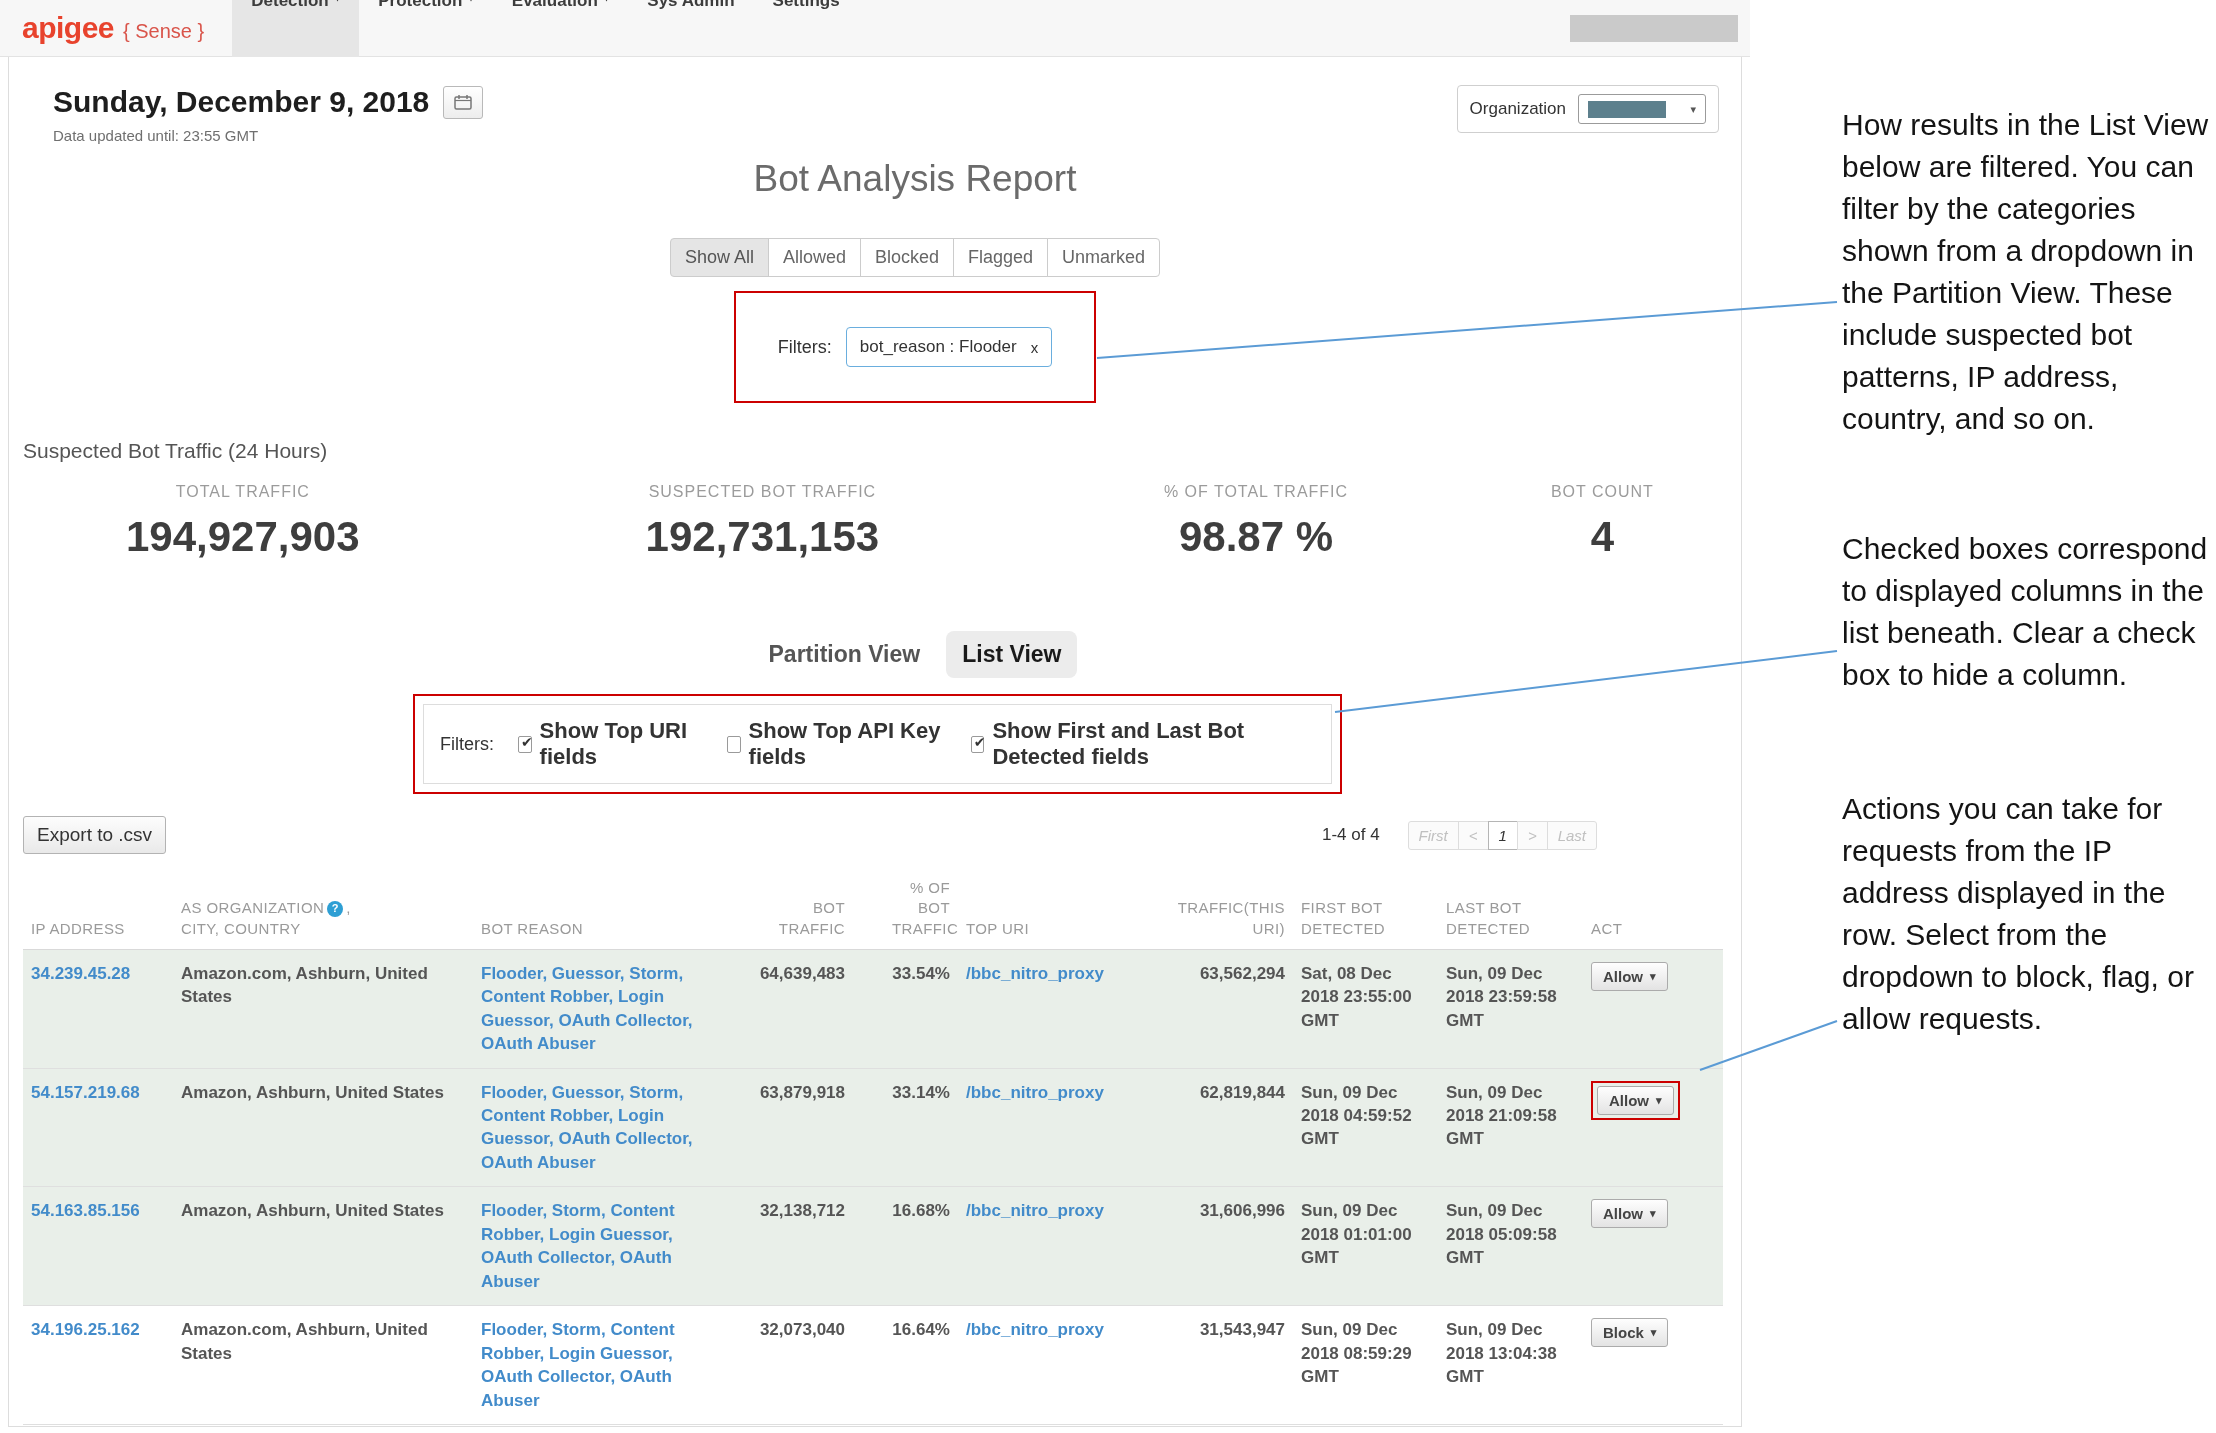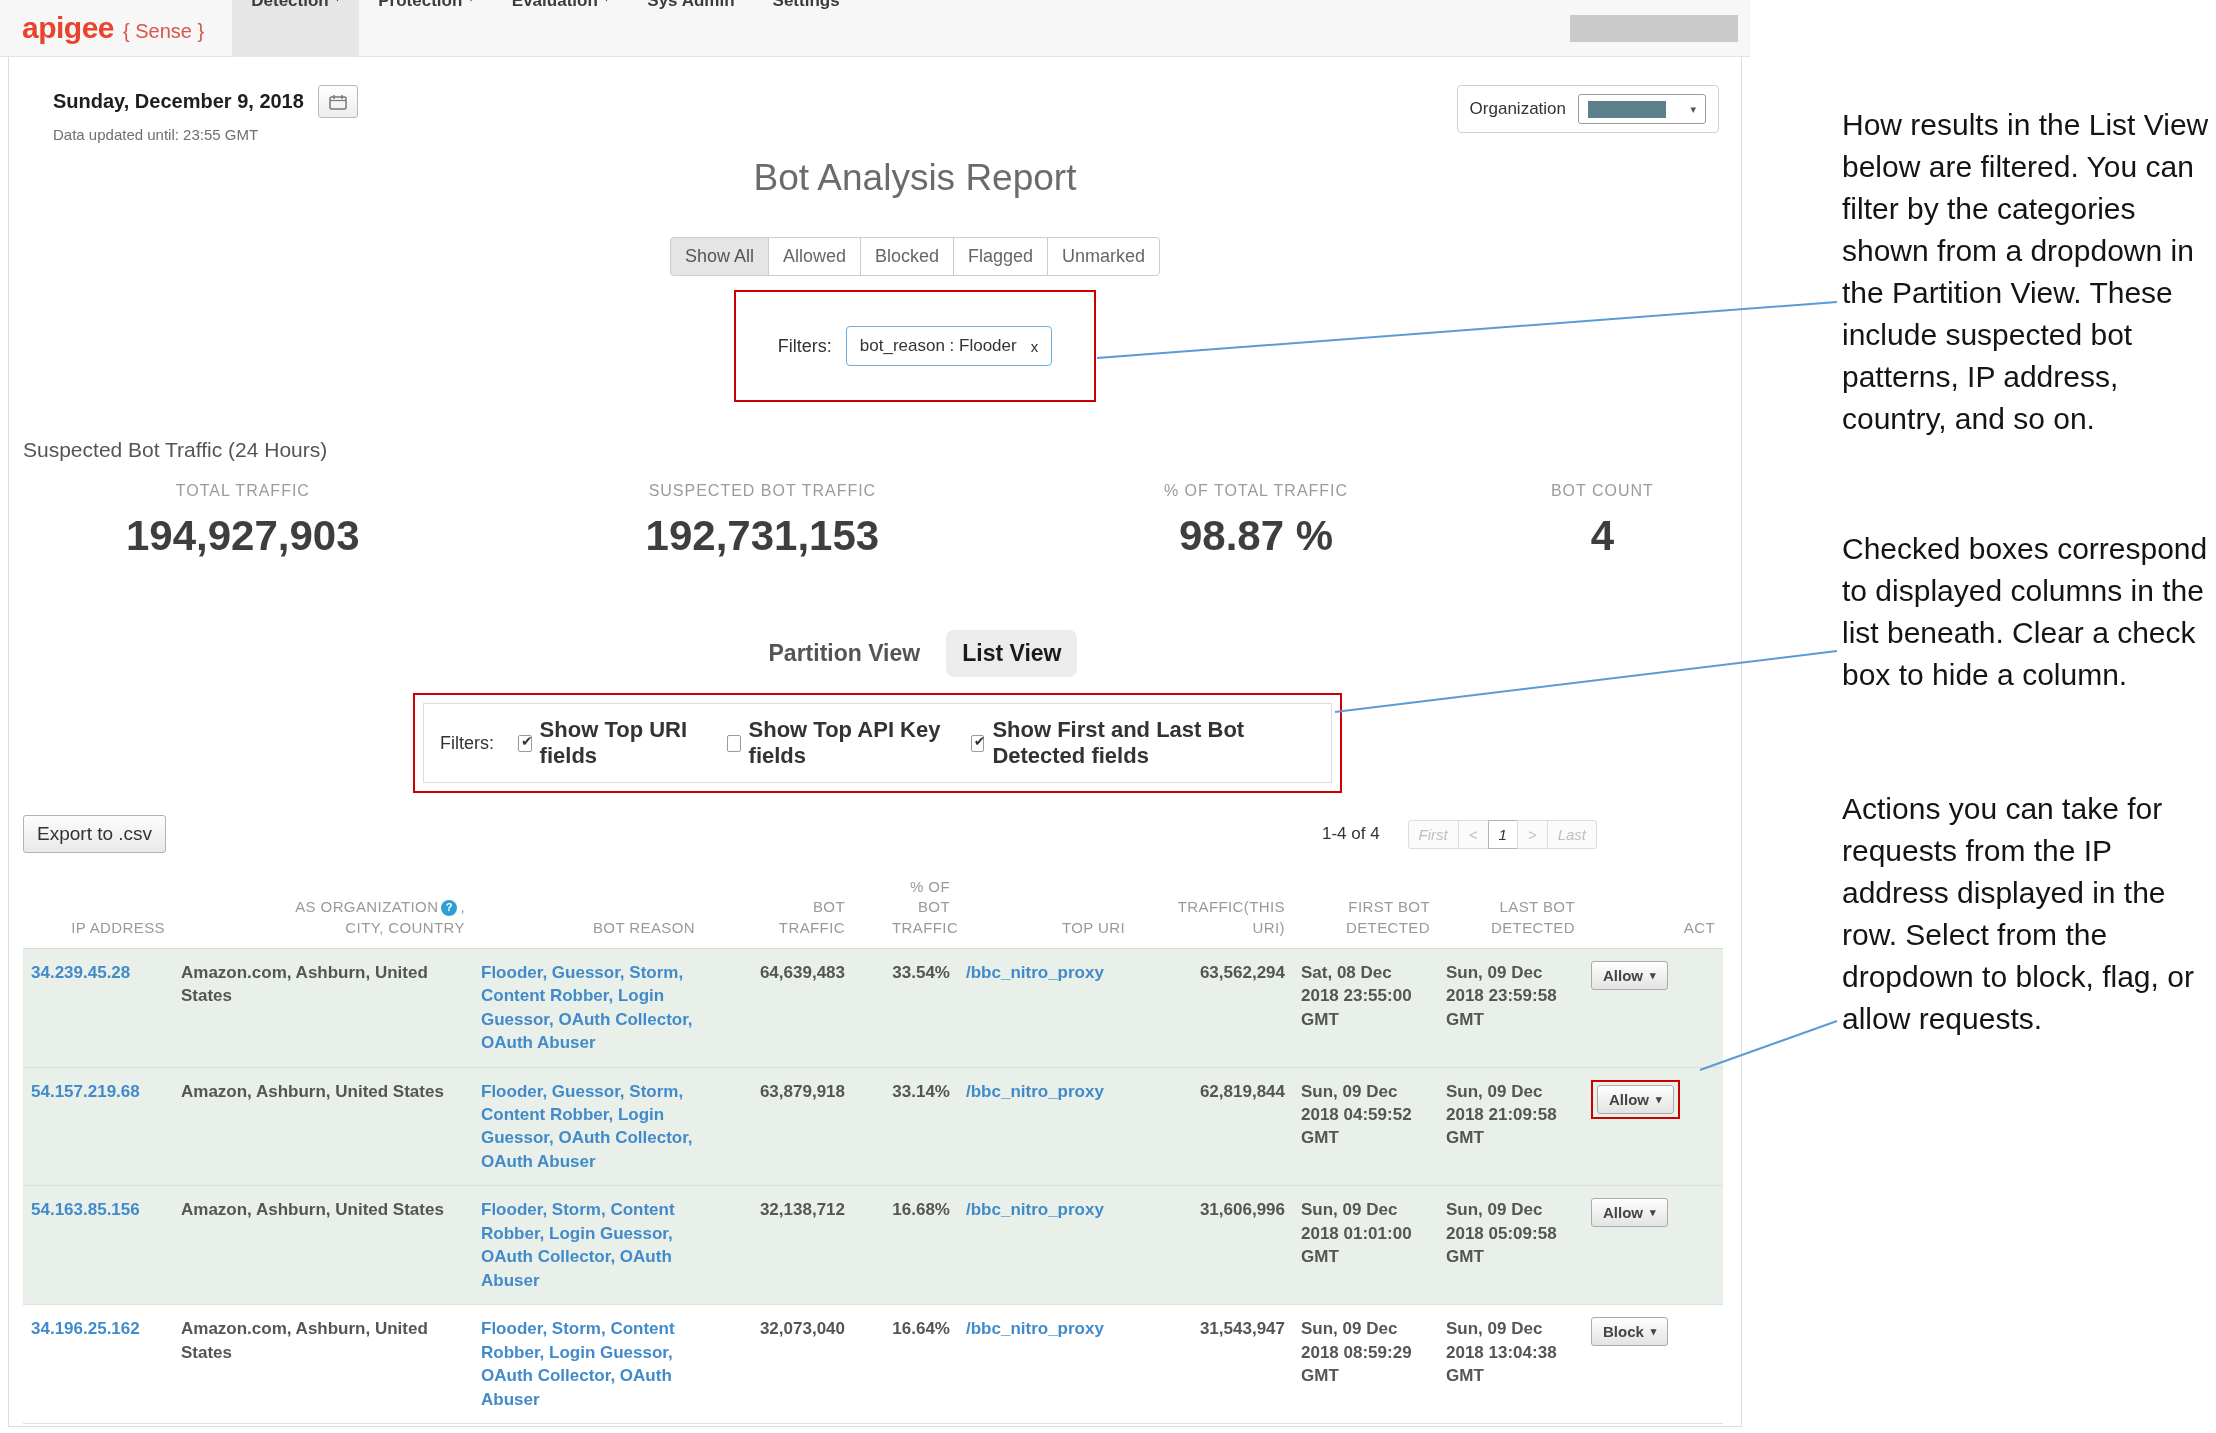--- a/index.html
+++ b/index.html
@@ -16,21 +16,21 @@
   .nav-item { height: 75px; padding: 0 19px; font-size: 17px; font-weight: bold; color: #3c3c3c; cursor: pointer; display: flex; gap: 6px; }
   .nav-item.active { background: #e6e6e6; }
   .nav-caret { font-size: 11px; color: #333; }
   .redacted-email { position: absolute; right: 12px; top: 15px; width: 168px; height: 27px; background: #cacaca; }
 
   
   .panel { position: relative; margin: 0 8px; border: 1px solid #ddd; border-top: none; height: 1370px; background: #fff; overflow: hidden; }
 
   .page-head { display: flex; justify-content: space-between; align-items: flex-start; padding: 28px 22px 0 44px; }
   .date-row { display: flex; align-items: center; }
-  .date { font-size: 20px; font-weight: bold; color: #1e1e1e; }
+  .date { font-size: 30px; font-weight: bold; color: #1e1e1e; }
   .cal-btn { width: 40px; height: 33px; border: 1px solid #b9b9b9; border-radius: 3px; background: linear-gradient(#ffffff, #ededed); display: inline-flex; align-items: center; justify-content: center; margin-left: 14px; cursor: pointer; }
   .updated { font-size: 15px; color: #6f6f6f; margin-top: 8px; }
   .org-box { border: 1px solid #cfcfcf; border-radius: 4px; padding: 8px 12px; display: flex; align-items: center; gap: 12px; }
   .org-label { font-size: 17px; color: #333; }
   .org-select { width: 128px; height: 30px; border: 1px solid #9b9b9b; border-radius: 3px; display: flex; align-items: center; justify-content: space-between; padding: 0 9px; background: #fff; cursor: pointer; }
   .org-redacted { width: 78px; height: 17px; background: #5d808d; }
   .sel-caret { font-size: 11px; color: #555; }
 
   .center-col { padding-left: 80px; }
   .report-title { text-align: center; margin-top: 14px; font-size: 37px; color: #6b6b6b; }
@@ -70,21 +70,21 @@
   .pag { display: flex; align-items: center; gap: 28px; margin-right: 130px; }
   .pag-count { font-size: 17px; color: #333; }
   .pag-btns { display: flex; }
   .pbtn { border: 1px solid #ddd; background: #fbfbfb; color: #c0c0c0; font-size: 15px; padding: 5px 10px; margin-left: -1px; cursor: default; font-style: italic; }
   .pbtn:first-child { border-radius: 3px 0 0 3px; margin-left: 0; }
   .pbtn:last-child { border-radius: 0 3px 3px 0; }
   .pbtn.current { border-color: #b5b5b5; background: #fff; color: #333; cursor: pointer; }
 
   
   .list-table { table-layout: fixed; width: 1700px; margin: 14px 0 0 14px; border-collapse: collapse; }
-  .list-table th { font-size: 15px; color: #9a9a9a; letter-spacing: 0.4px; vertical-align: bottom; border-bottom: 1px solid #d9d9d9; text-align: right; font-weight: normal; line-height: 1.35; padding: 10px 8px; }
+  .list-table th { font-size: 15px; color: #9a9a9a; letter-spacing: 0.4px; vertical-align: bottom; border-bottom: 1px solid #d9d9d9; text-align: left; font-weight: normal; line-height: 1.35; padding: 10px 8px; }
   .list-table th.num { text-align: right; }
   .thspan { display: inline-block; }
   th.num .thspan { text-align: right; }
   .mw70 { max-width: 70px; }
   .mw58 { max-width: 58px; }
   .mw108 { max-width: 108px; }
   .mw92 { max-width: 92px; }
   .list-table td { font-size: 17px; color: #555; font-weight: bold; vertical-align: top; border-bottom: 1px solid #dfdfdf; line-height: 1.38; padding: 12px 8px; }
   .list-table td.num { text-align: right; }
   tr.hl td { background: #e9efe9; }

